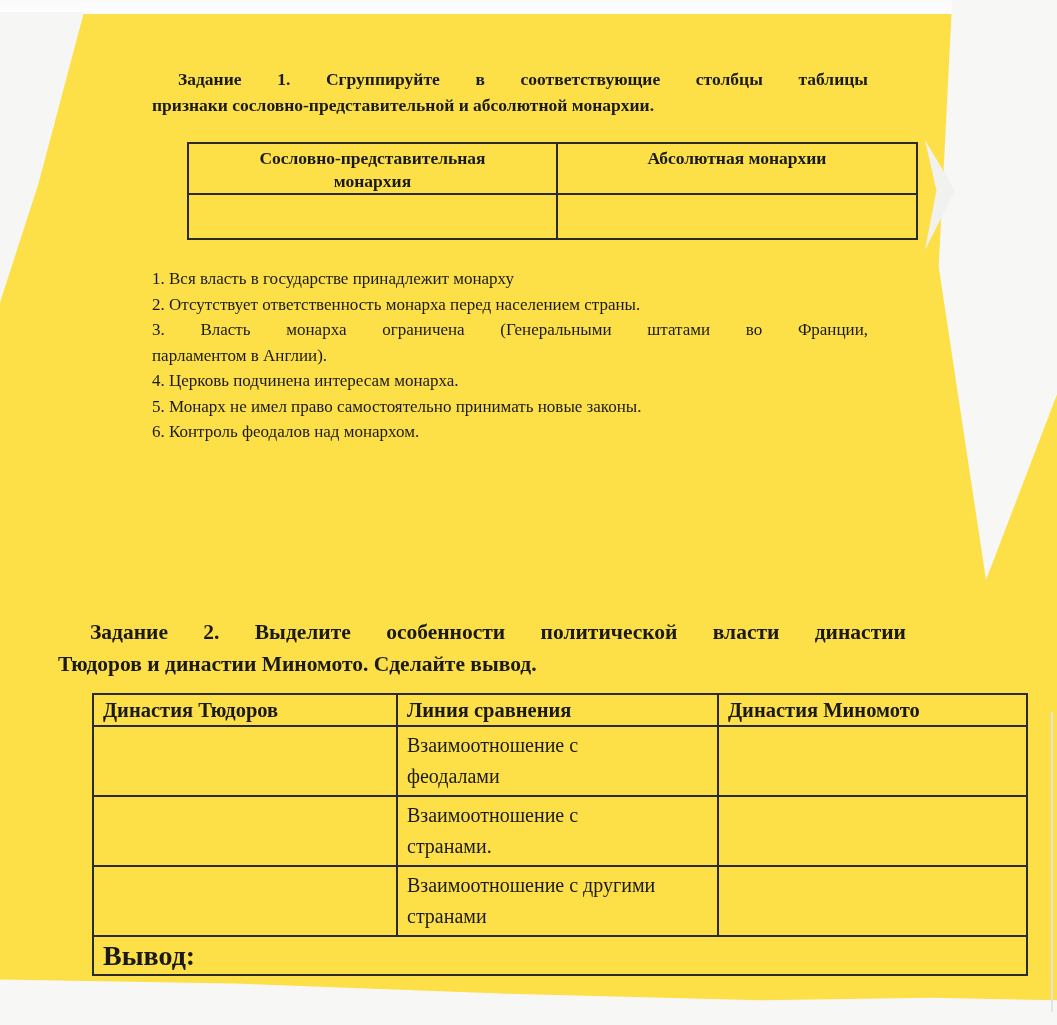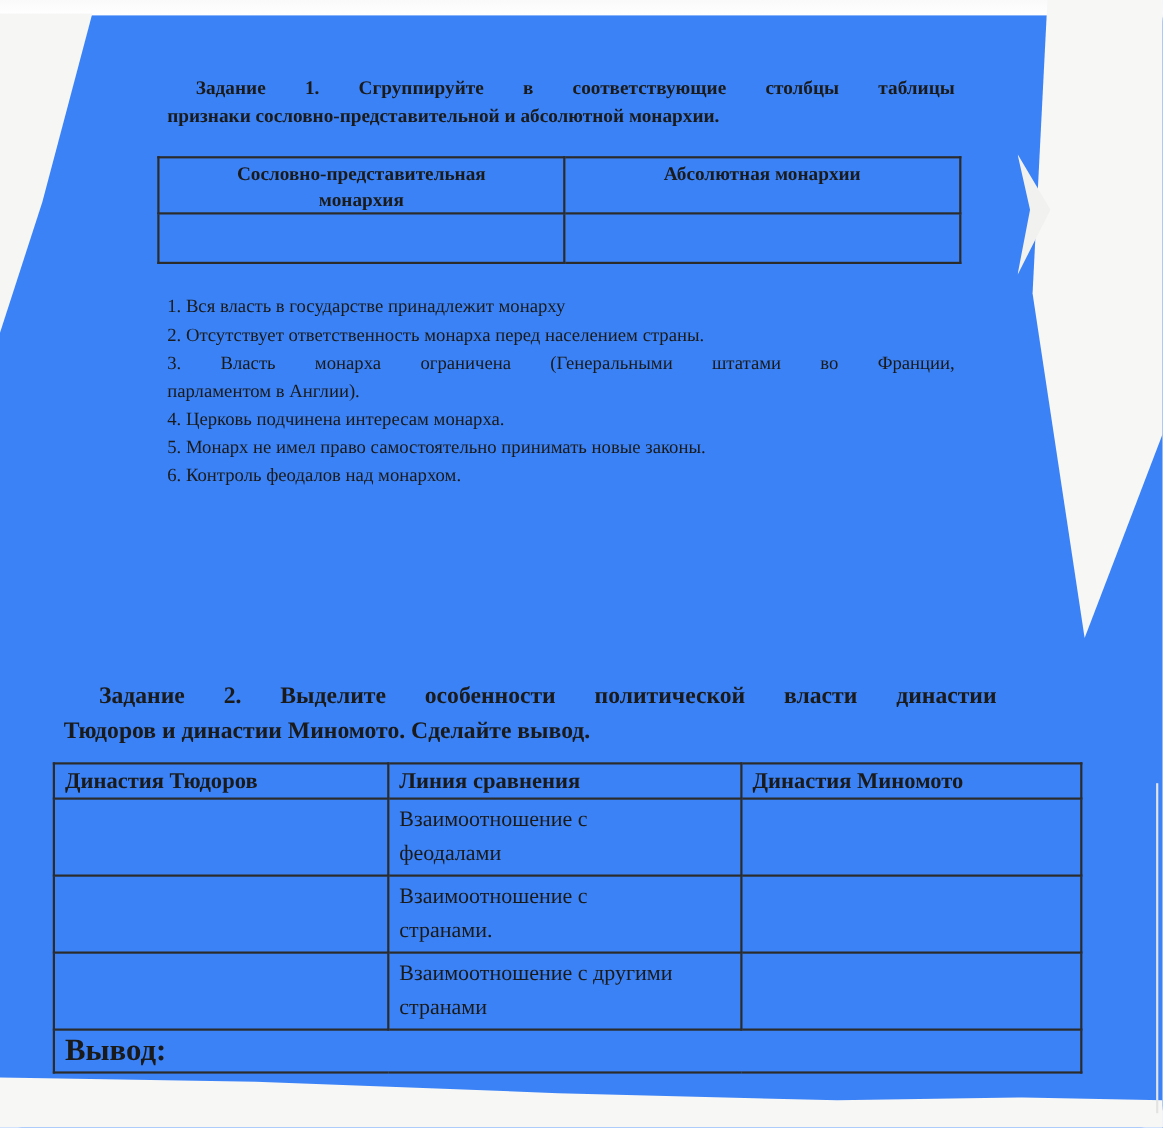--- a/index.html
+++ b/index.html
@@ -4,21 +4,21 @@
 <style>
   * { margin: 0; padding: 0; box-sizing: border-box; }
   html, body { background: #ffffff; }
   body {
     width: 1057px; height: 1025px;
     font-family: "Liberation Serif", "DejaVu Serif", serif;
     color: #1a1a1a;
     position: relative;
     overflow: hidden;
   }
-  .page { position: absolute; inset: 0; background: #3b82f6; border-radius: 20px; }
+  .page { position: absolute; inset: 0; background: #fde047; }
 
   
   .shade { position: absolute; pointer-events: none; }
   .shade-topstrip { left: 0; top: 0; width: 1057px; height: 14px;
     background: linear-gradient(#fafafa, #ffffff); }
   .shade-topleft { left: 0; top: 12px; width: 175px; height: 330px;
     background: #f6f6f5;
     clip-path: polygon(0 0, 48% 0, 22% 52%, 0 88%); }
   .shade-right { left: 888px; top: 0; width: 169px; height: 580px;
     background: #f7f7f6;
@@ -34,21 +34,21 @@
 
   
   .task1-title {
     position: absolute; left: 152px; top: 66px; width: 716px;
     font-size: 17.5px; font-weight: bold; line-height: 26px;
   }
   .line-stretch { text-align: justify; text-align-last: justify; }
   .indent-1 { padding-left: 26px; }
   .indent-2 { padding-left: 32px; }
 
-  table { border-collapse: collapse; table-layout: fixed; background: transparent; }
+  table { border-collapse: collapse; table-layout: fixed; background: transparent; margin-left: 44px; }
   td, th { border: 2px solid #2b2b2b; vertical-align: top; font-weight: normal; }
 
   .table1 { position: absolute; left: 143px; top: 142px; width: 729px; }
   .table1 th {
     font-size: 17.5px; font-weight: bold; text-align: center;
     height: 47px; padding-top: 3px; line-height: 23px;
   }
   .table1 .hdr-wrap { display: inline-block; max-width: 290px; }
   .table1 td.empty-row { height: 45px; }
 

